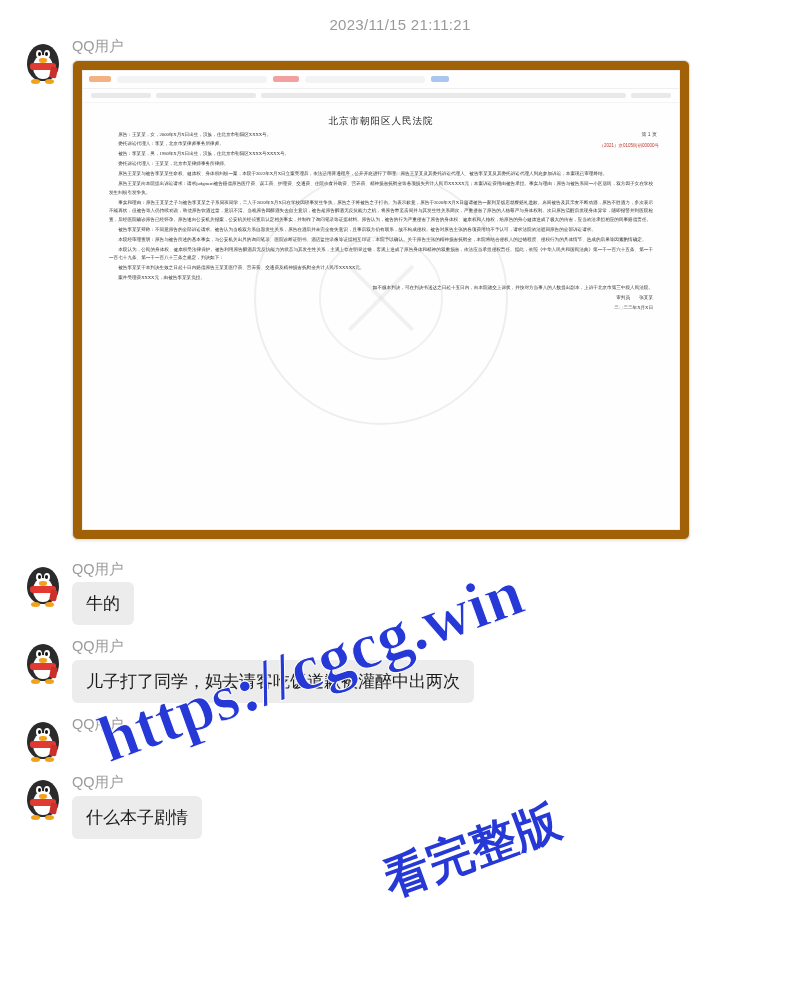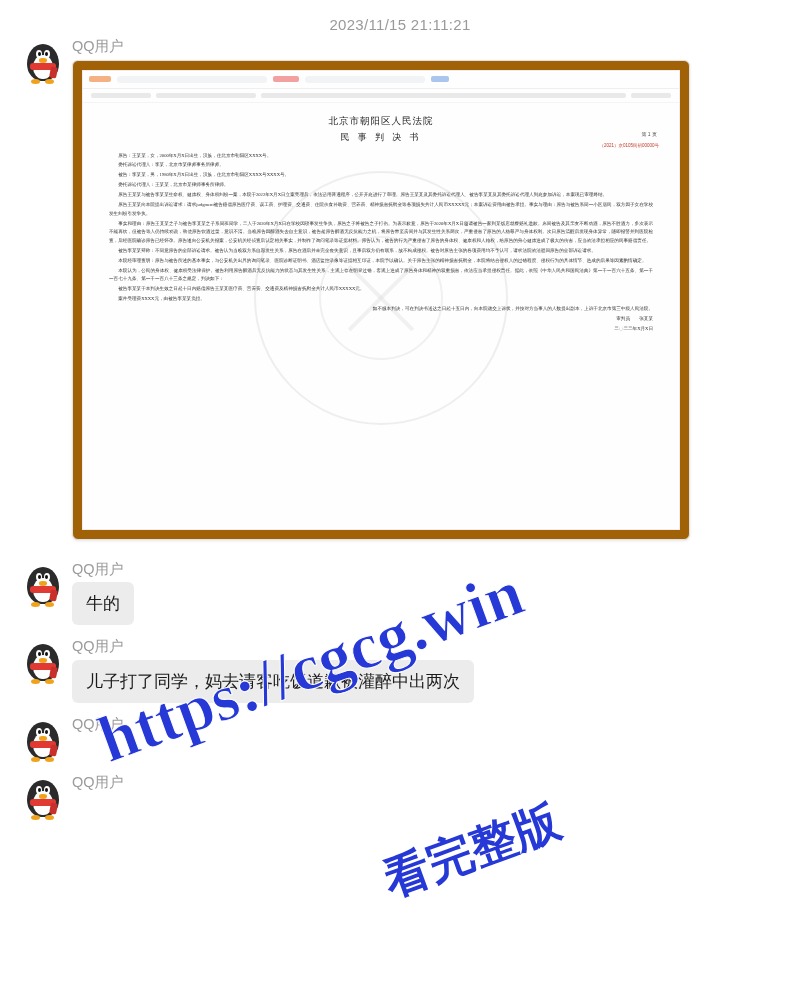--- a/index.html
+++ b/index.html
@@ -363,21 +363,20 @@
             <span class="tb-line" style="flex:0 0 60px"></span>
             <span class="tb-line" style="flex:0 0 100px"></span>
             <span class="tb-line" style="flex:1"></span>
             <span class="tb-line" style="flex:0 0 40px"></span>
           </div>
 
           <div class="doc-body">
             <div class="watermark-seal"></div>
             <div class="doc-topright">第 1 页</div>
             <div class="doc-title">北京市朝阳区人民法院</div>
-            <div class="doc-subtitle">民 事 判 决 书</div>
             <div class="doc-caseno">（2021）京0105民初00000号</div>
 
             <p class="doc-para">原告：王某某，女，2000年X月X日出生，汉族，住北京市朝阳区XXXX号。</p>
             <p class="doc-para">委托诉讼代理人：李某，北京市某律师事务所律师。</p>
             <p class="doc-para">被告：李某某，男，1980年X月X日出生，汉族，住北京市朝阳区XXXX号XXXX号。</p>
             <p class="doc-para">委托诉讼代理人：王某某，北京市某律师事务所律师。</p>
             <p class="doc-para">原告王某某与被告李某某生命权、健康权、身体权纠纷一案，本院于2022年X月X日立案受理后，依法适用普通程序，公开开庭进行了审理。原告王某某及其委托诉讼代理人、被告李某某及其委托诉讼代理人到庭参加诉讼，本案现已审理终结。</p>
             <p class="doc-para">原告王某某向本院提出诉讼请求：请求judgment被告赔偿原告医疗费、误工费、护理费、交通费、住院伙食补助费、营养费、精神损害抚慰金等各项损失共计人民币XXXXX元；本案诉讼费用由被告承担。事实与理由：原告与被告系同一小区居民，双方因子女在学校发生纠纷引发争执。</p>
             <p class="doc-para">事实和理由：原告王某某之子与被告李某某之子系同班同学，二人于2020年X月X日在学校因琐事发生争执，原告之子将被告之子打伤。为表示歉意，原告于2020年X月X日邀请被告一家到某饭店就餐赔礼道歉。席间被告及其亲友不断劝酒，原告不胜酒力，多次表示不能再饮，但被告等人仍持续劝说，致使原告饮酒过量，意识不清。当晚原告因醉酒失去自主意识，被告趁原告醉酒无反抗能力之机，将原告带至房间并与其发生性关系两次，严重侵害了原告的人格尊严与身体权利。次日原告清醒后发现身体异常，随即报警并到医院检查，后经医院确诊原告已经怀孕。原告遂向公安机关报案，公安机关经侦查后认定相关事实，并制作了询问笔录等证据材料。原告认为，被告的行为严重侵害了原告的身体权、健康权和人格权，给原告的身心健康造成了极大的伤害，应当依法承担相应的民事赔偿责任。</p>
             <p class="doc-para">被告李某某辩称：不同意原告的全部诉讼请求。被告认为当晚双方系自愿发生关系，原告在酒后并未完全丧失意识，且事后双方仍有联系，故不构成侵权。被告对原告主张的各项费用均不予认可，请求法院依法驳回原告的全部诉讼请求。</p>
@@ -471,19 +470,20 @@
           <div class="p-pupil r"></div>
         <div class="p-beak"></div>
           <div class="p-scarf"></div>
         <div class="p-scarf-tail"></div>
         <div class="p-foot l"></div>
           <div class="p-foot r"></div>
       </div>
     </div>
     <div class="msg-col">
       <div class="nickname">QQ用户</div>
+      <div class="bubble">什么本子剧情</div>
     </div>
   </div>
 
   <div class="wm wm-url">https://cgcg.win</div>
   <div class="wm wm-cn">看完整版</div>
 
 </div>
 
 </body></html>

